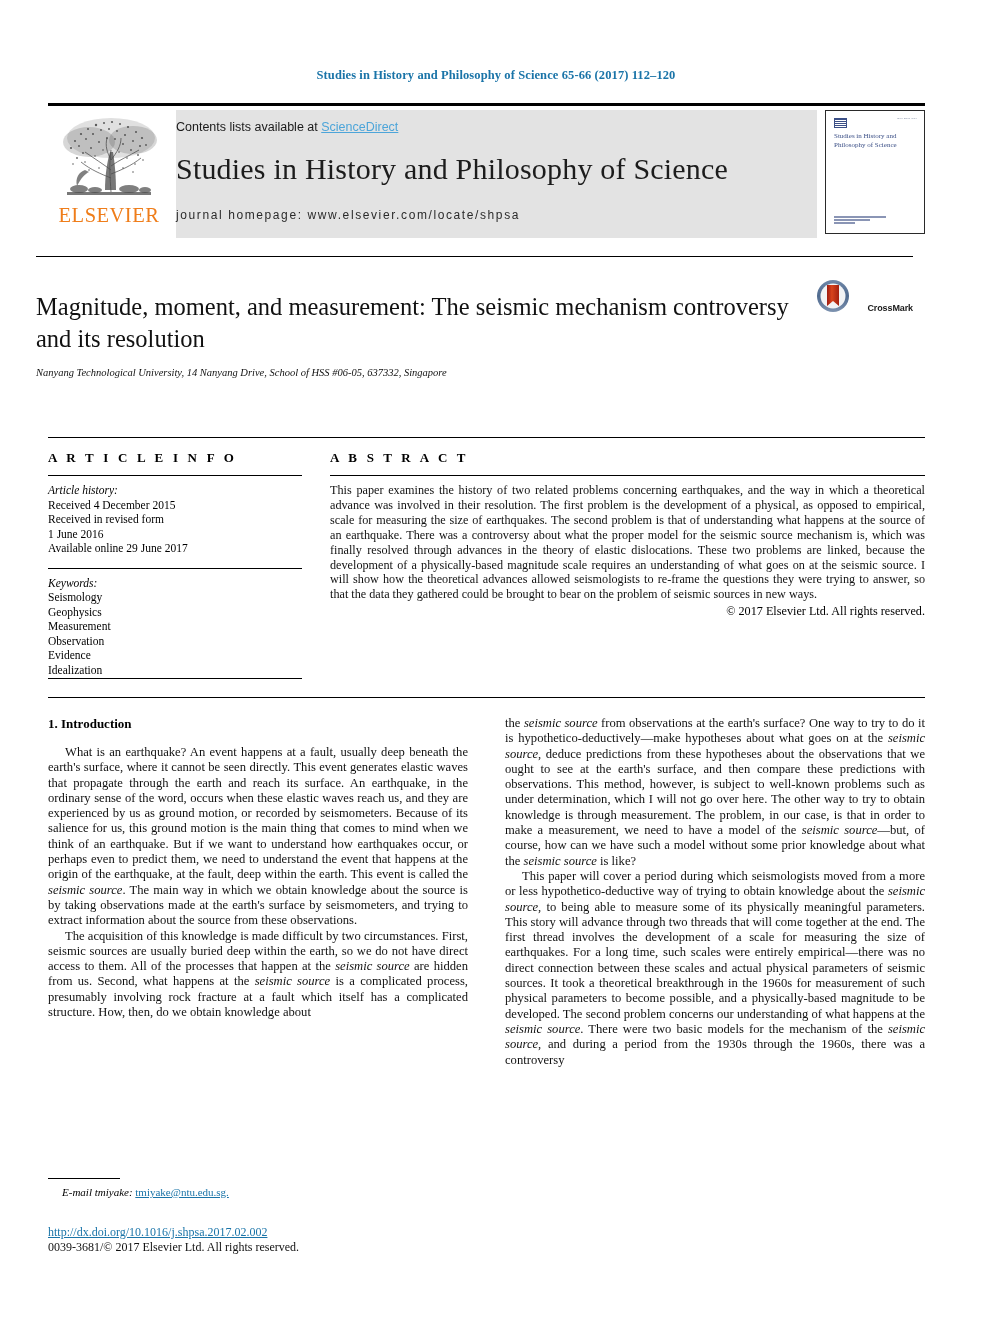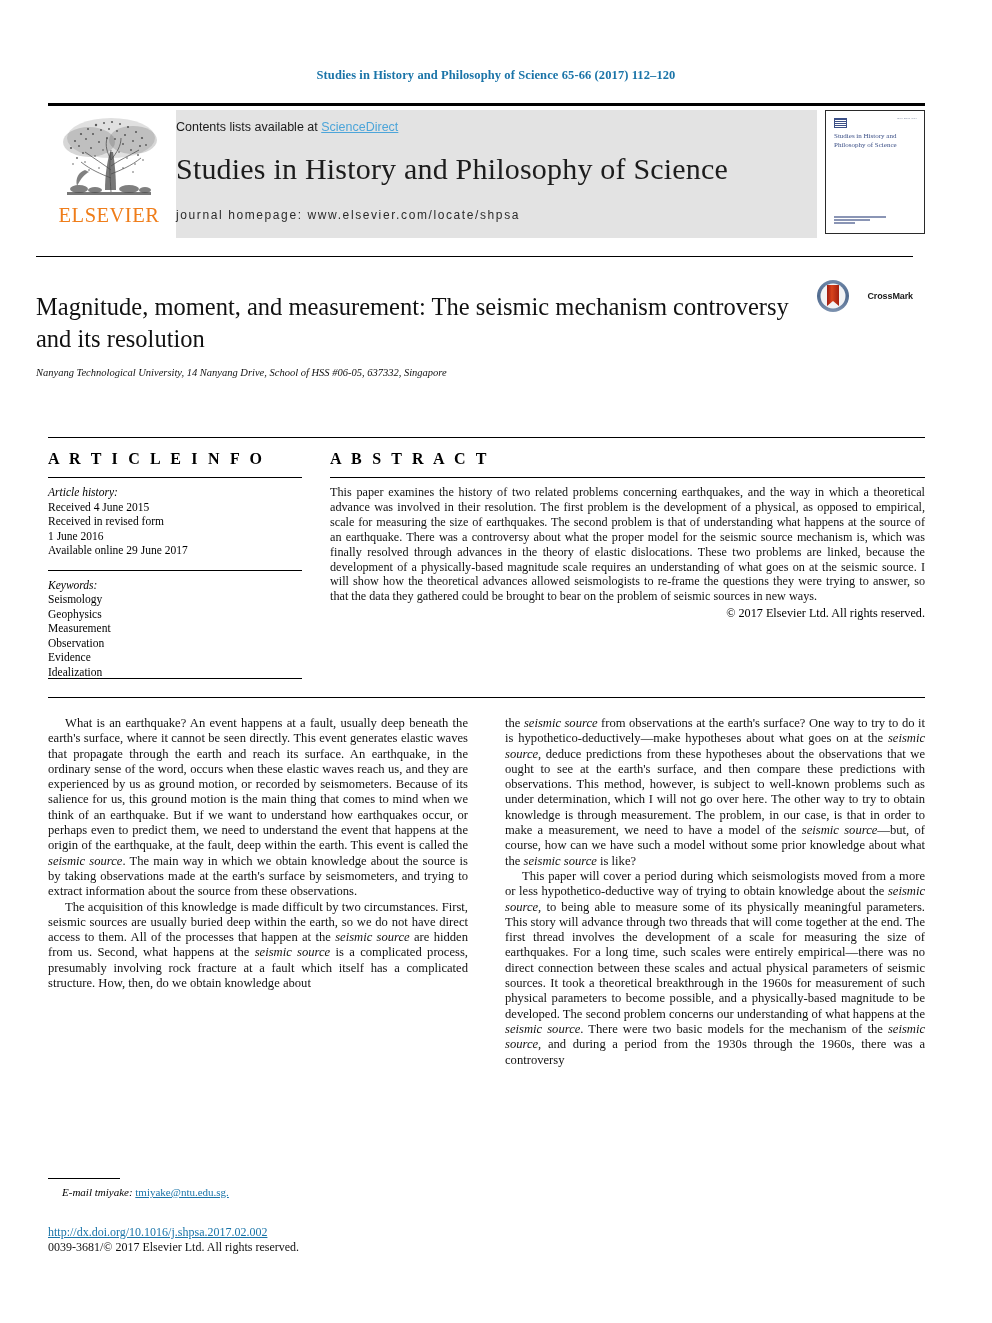--- a/index.html
+++ b/index.html
@@ -180,21 +180,21 @@
     font-style: italic;
     font-size: 10.5px;
     margin-top: 12px;
     color: #111;
   }
   .crossmark {
     position: absolute;
     right: 0;
     top: 22px;
     display: flex;
-    align-items: center;
+    align-items: flex-end;
     gap: 17px;
   }
   .crossmark-label {
     font-family: "Liberation Sans", sans-serif;
     font-size: 9px;
     font-weight: bold;
     color: #1a1a1a;
     letter-spacing: -.1px;
   }
 
@@ -211,21 +211,21 @@
   .col-info {
     flex: 0 0 254px;
     width: 254px;
   }
   .col-abstract {
     flex: 1 1 auto;
     margin-left: 28px;
   }
   .section-head {
     font-family: "Liberation Serif", serif;
-    font-size: 16px;
+    font-size: 13px;
     font-weight: bold;
     letter-spacing: 3.2px;
     margin-bottom: 9px;
   }
   .rule-thick {
     border-top: 1.6px solid #000;
     margin-bottom: 7px;
   }
   .rule-thin {
     border-top: 1px solid #000;
@@ -472,21 +472,21 @@
       <span class="crossmark-label">CrossMark</span>
     </div>
   </div>
 
   <div class="info-abstract">
 
     <div class="col-info">
       <div class="section-head">A R T I C L E   I N F O</div>
       <div class="rule-thick"></div>
       <div class="info-label">Article history:</div>
-      <div class="info-line">Received 4 June 2015</div>
+      <div class="info-line">Received 4 December 2015</div>
       <div class="info-line">Received in revised form</div>
       <div class="info-line">1 June 2016</div>
       <div class="info-line">Available online 29 June 2017</div>
 
       <div class="rule-thin"></div>
       <div class="info-label">Keywords:</div>
       <div class="info-line">Seismology</div>
       <div class="info-line">Geophysics</div>
       <div class="info-line">Measurement</div>
       <div class="info-line">Observation</div>
@@ -501,20 +501,21 @@
       <div class="abstract-copyright">© 2017 Elsevier Ltd. All rights reserved.</div>
     </div>
   </div>
 
   <div class="info-bottom-rule"></div>
   <div class="body-rule"></div>
 
   <div class="body-cols">
 
     <div class="bcol">
+      <div class="sec-title">1. Introduction</div>
       <p class="bp"><span>What is an earthquake? An event happens at a fault, usually deep beneath the earth's surface, where it cannot be seen directly. This event generates elastic waves that propagate through the earth and reach its surface. An earthquake, in the ordinary sense of the word, occurs when these elastic waves reach us, and they are experienced by us as ground motion, or recorded by seismometers. Because of its salience for us, this ground motion is the main thing that comes to mind when we think of an earthquake. But if we want to understand how earthquakes occur, or perhaps even to predict them, we need to understand the event that happens at the origin of the earthquake, at the fault, deep within the earth. This event is called the </span><em class="ital">seismic source</em><span>. The main way in which we obtain knowledge about the source is by taking observations made at the earth's surface by seismometers, and trying to extract information about the source from these observations.</span></p>
       <p class="bp"><span>The acquisition of this knowledge is made difficult by two circumstances. First, seismic sources are usually buried deep within the earth, so we do not have direct access to them. All of the processes that happen at the </span><em class="ital">seismic source</em><span> are hidden from us. Second, what happens at the </span><em class="ital">seismic source</em><span> is a complicated process, presumably involving rock fracture at a fault which itself has a complicated structure. How, then, do we obtain knowledge about</span></p>
     </div>
 
     <div class="bcol">
       <p class="bp cont"><span>the </span><em class="ital">seismic source</em><span> from observations at the earth's surface? One way to try to do it is hypothetico-deductively—make hypotheses about what goes on at the </span><em class="ital">seismic source</em><span>, deduce predictions from these hypotheses about the observations that we ought to see at the earth's surface, and then compare these predictions with observations. This method, however, is subject to well-known problems such as under determination, which I will not go over here. The other way to try to obtain knowledge is through measurement. The problem, in our case, is that in order to make a measurement, we need to have a model of the </span><em class="ital">seismic source</em><span>—but, of course, how can we have such a model without some prior knowledge about what the </span><em class="ital">seismic source</em><span> is like?</span></p>
       <p class="bp"><span>This paper will cover a period during which seismologists moved from a more or less hypothetico-deductive way of trying to obtain knowledge about the </span><em class="ital">seismic source</em><span>, to being able to measure some of its physically meaningful parameters. This story will advance through two threads that will come together at the end. The first thread involves the development of a scale for measuring the size of earthquakes. For a long time, such scales were entirely empirical—there was no direct connection between these scales and actual physical parameters of seismic sources. It took a theoretical breakthrough in the 1960s for measurement of such physical parameters to become possible, and a physically-based magnitude to be developed. The second problem concerns our understanding of what happens at the </span><em class="ital">seismic source</em><span>. There were two basic models for the mechanism of the </span><em class="ital">seismic source</em><span>, and during a period from the 1930s through the 1960s, there was a controversy</span></p>
     </div>
   </div>
 

